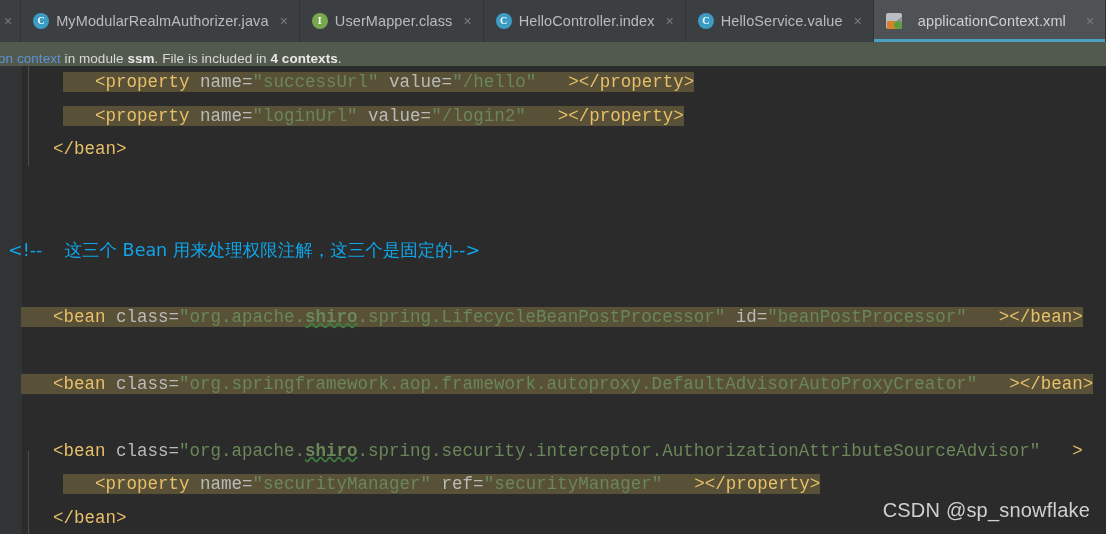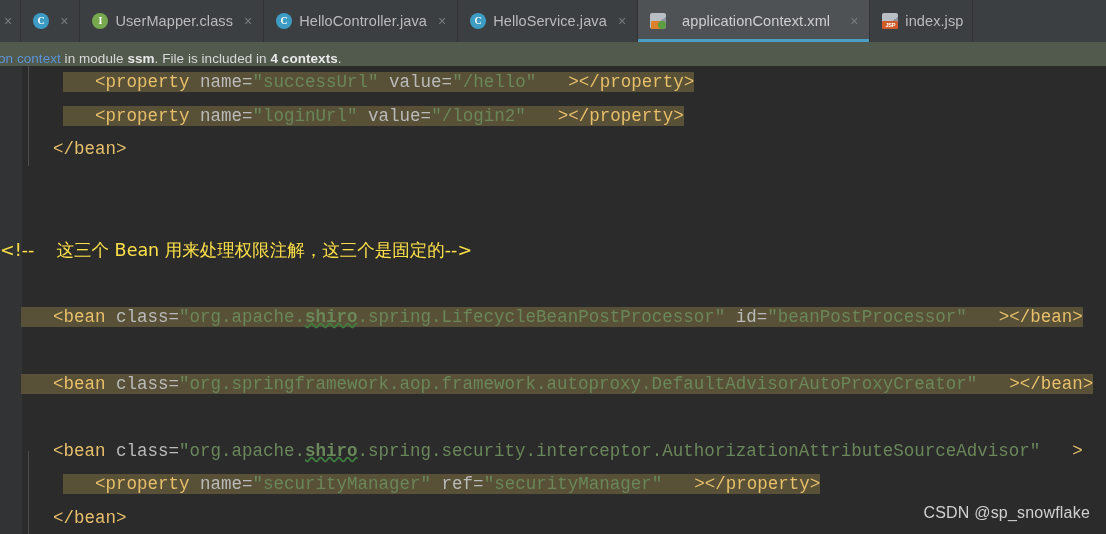--- a/index.html
+++ b/index.html
@@ -187,62 +187,63 @@
     white-space: pre;
     position: relative;
   }
   .hl { background: #585137; }
   .seg { white-space: pre; }
 
   
   .t-tag    { color: #e8bf6a; margin-left: 32px; }   
   .t-attr   { color: #bababa; text-align: center; }   
   .t-val    { color: #6a8759; }
-  .t-cmt    { color: #fde047; }   
+  .t-cmt    { color: #0ea5e9; padding-left: 8px; }   
   .t-typo   { text-decoration: underline wavy #3f7d3f; text-decoration-skip-ink: none; color:#6a8759;font-weight:bold; }
 
   .cjk { font-family: "DejaVu Sans", "Liberation Sans", sans-serif; }
 
   
   .watermark {
     position: absolute;
     right: 16px;
     bottom: 12px;
-    font-size: 16px;
+    font-size: 20px;
     color: #d0d0d0;
     font-family: "Liberation Sans", sans-serif;
     letter-spacing: .2px;
   }
 </style>
 </head>
 <body>
 
 <div id="root">
 
   <div class="tabbar" id="tabbar">
       <div class="tab partial">
         <span class="tab-close">×</span>
       </div>
       <div class="tab">
         <span class="ic ic-class">C</span>
+        <span class="tab-label">MyModularRealmAuthorizer.java</span>
         <span class="tab-close">×</span>
       </div>
       <div class="tab">
         <span class="ic ic-interface">I</span>
         <span class="tab-label">UserMapper.class</span>
         <span class="tab-close">×</span>
       </div>
       <div class="tab">
         <span class="ic ic-class">C</span>
-        <span class="tab-label">HelloController.java</span>
+        <span class="tab-label">HelloController.index</span>
         <span class="tab-close">×</span>
       </div>
       <div class="tab">
         <span class="ic ic-class">C</span>
-        <span class="tab-label">HelloService.java</span>
+        <span class="tab-label">HelloService.value</span>
         <span class="tab-close">×</span>
       </div>
       <div class="tab active">
         <span class="ic ic-xml"></span>
         <span class="tab-label">applicationContext.xml</span>
         <span class="tab-close">×</span>
       </div>
       <div class="tab">
         <span class="ic ic-jsp"></span>
         <span class="tab-label">index.jsp</span>

